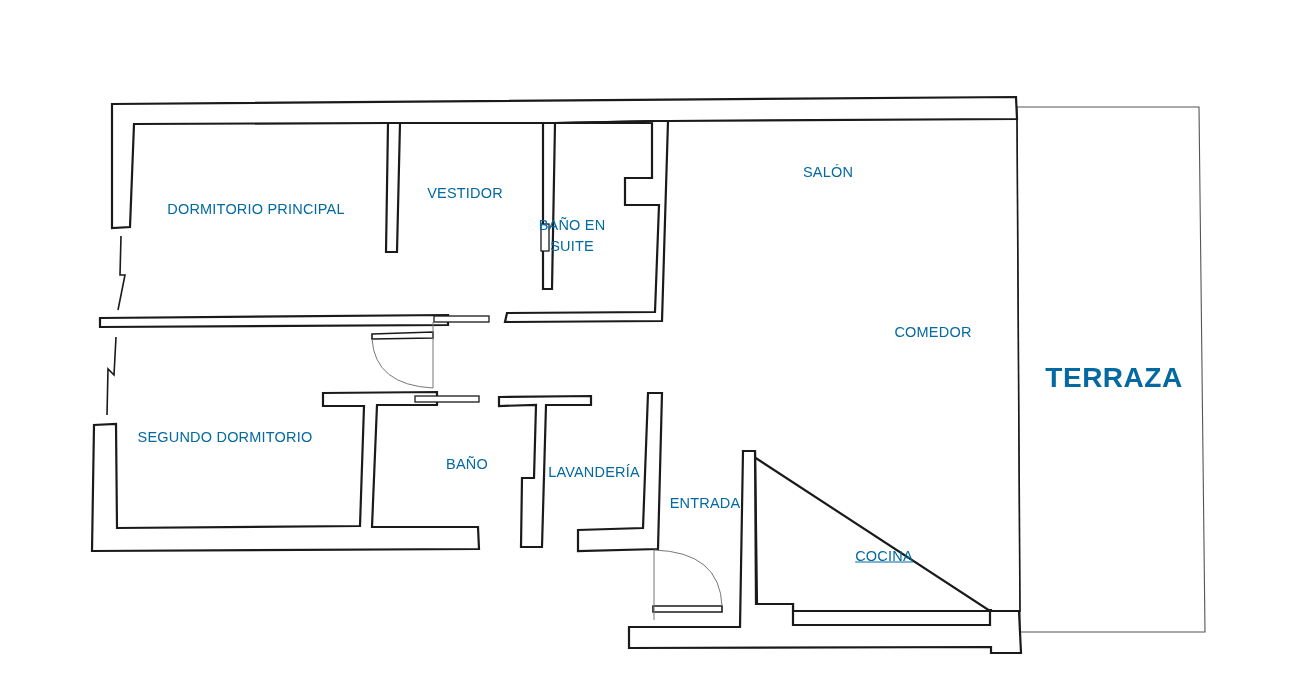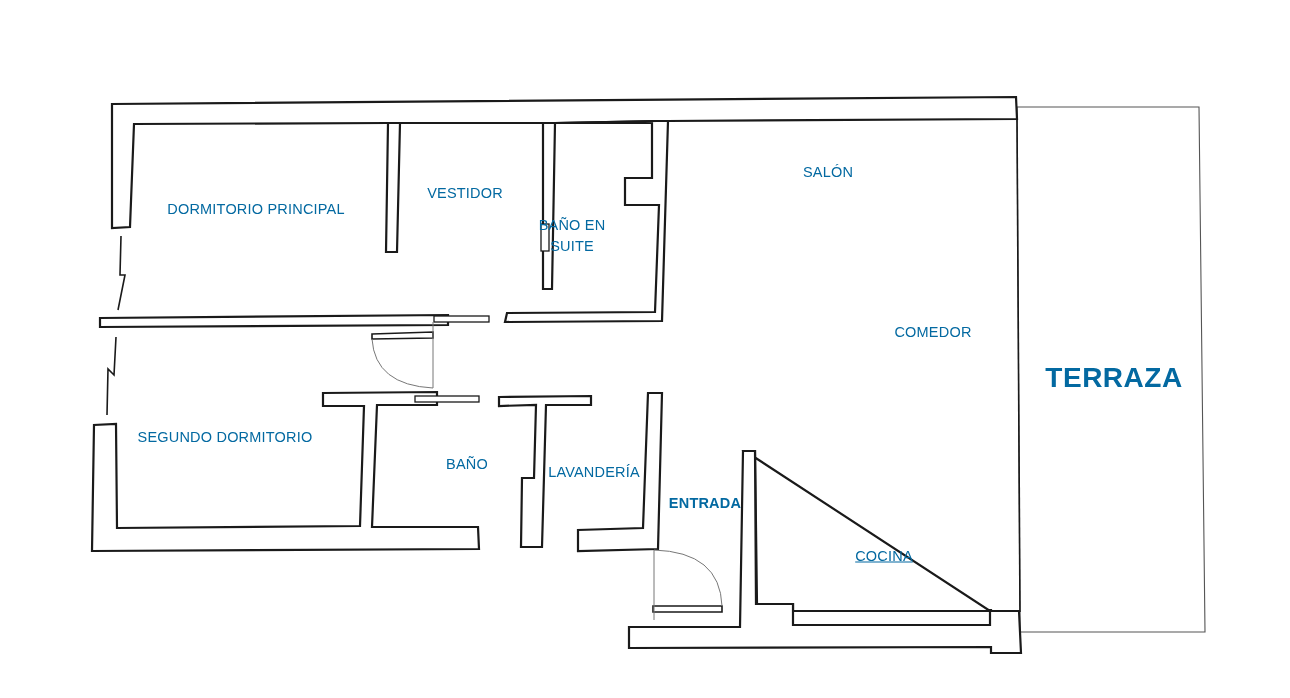--- a/index.html
+++ b/index.html
@@ -63,14 +63,14 @@
 <div class="label" style="left:572px;top:236px;">
   <div>BAÑO EN</div>
   <div>SUITE</div>
 </div>
 <div class="label" style="left:828px;top:172px;">SALÓN</div>
 <div class="label" style="left:933px;top:332px;text-align:right;">COMEDOR</div>
 <div class="label big" style="left:1114px;top:377px;">TERRAZA</div>
 <div class="label" style="left:225px;top:437px;">SEGUNDO DORMITORIO</div>
 <div class="label" style="left:459px;top:464px;margin-left:8px;">BAÑO</div>
 <div class="label" style="left:594px;top:472px;">LAVANDERÍA</div>
-<div class="label" style="left:705px;top:503px;font-weight:bold;">ENTRADA</div>
+<div class="label" style="left:705px;top:503px;">ENTRADA</div>
 <div class="label" style="left:884px;top:556px;text-decoration:underline;">COCINA</div>
 
 </body></html>

